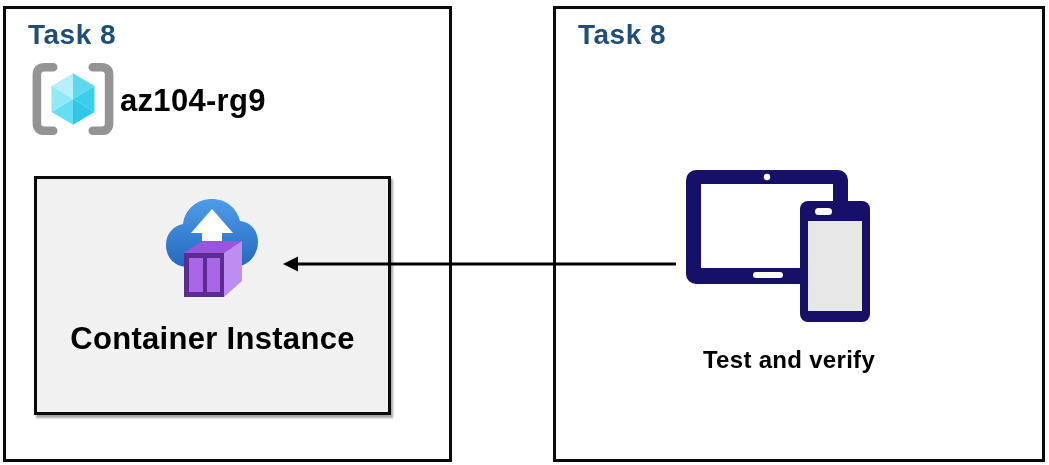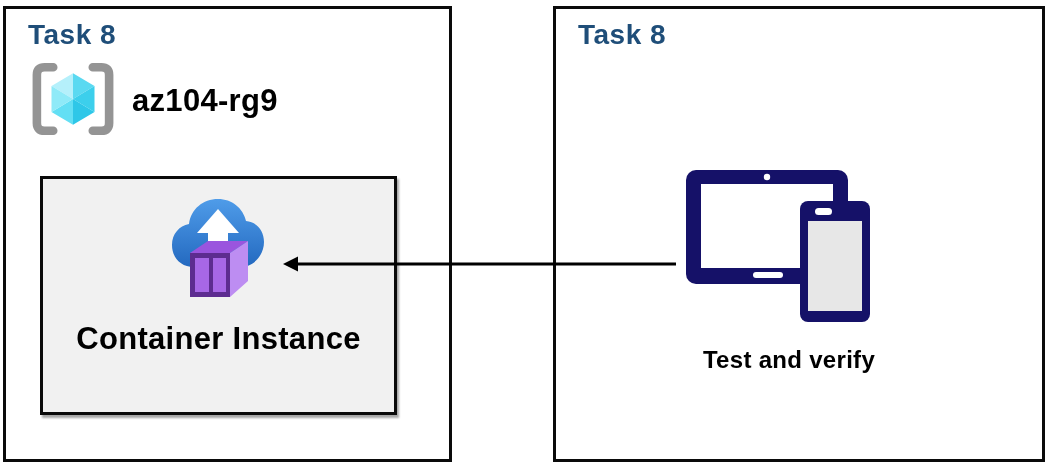--- a/index.html
+++ b/index.html
@@ -6,23 +6,23 @@
     --title-blue:#1F4E79; --border-black:#0a0a0a; --inner-box-gray:#F1F1F1;
     --device-navy:#151168; --bracket-gray:#949494;
   }
   *{margin:0;padding:0;box-sizing:border-box;}
   body{font-family:"Liberation Sans",sans-serif;background:#fff;}
   .canvas{position:relative;width:1049px;height:465px;background:#fff;overflow:hidden;}
   .task-box{position:absolute;top:6px;height:456px;background:#fff;border:3px solid var(--border-black);}
   .task1{left:3px;width:449px;}
   .task2{left:553px;width:492px;}
   .task-title{position:absolute;left:22px;top:10px;font-size:28px;font-weight:bold;color:var(--title-blue);letter-spacing:.5px;}
-  .rg-row{position:absolute;left:24px;top:52px;display:flex;align-items:center;gap:16px;}
+  .rg-row{position:absolute;left:24px;top:52px;display:flex;align-items:center;gap:4px;}
   .rg-name{font-size:31px;font-weight:bold;color:#000;letter-spacing:.3px;}
-  .inner-box{position:absolute;left:34px;top:167px;width:357px;height:239px;background:var(--inner-box-gray);border:3px solid var(--border-black);box-shadow:2px 3px 2px rgba(0,0,0,0.35);}
+  .inner-box{position:absolute;left:28px;top:167px;width:357px;height:239px;background:var(--inner-box-gray);border:3px solid var(--border-black);box-shadow:2px 3px 2px rgba(0,0,0,0.35);}
   .aci-icon{position:absolute;left:127px;top:12px;}
   .ci-label{position:absolute;left:0;top:142px;width:100%;text-align:center;font-size:31px;font-weight:bold;color:#000;letter-spacing:.3px;}
   .devices-icon{position:absolute;left:120px;top:155px;}
   .tv-label{position:absolute;left:13px;top:337px;width:440px;text-align:center;font-size:24px;font-weight:bold;color:#000;letter-spacing:.3px;}
   .arrow-overlay{position:absolute;left:278px;top:248px;width:404px;height:32px;z-index:10;pointer-events:none;}
 </style>
 </head>
 <body>
 
 <div class="canvas">

